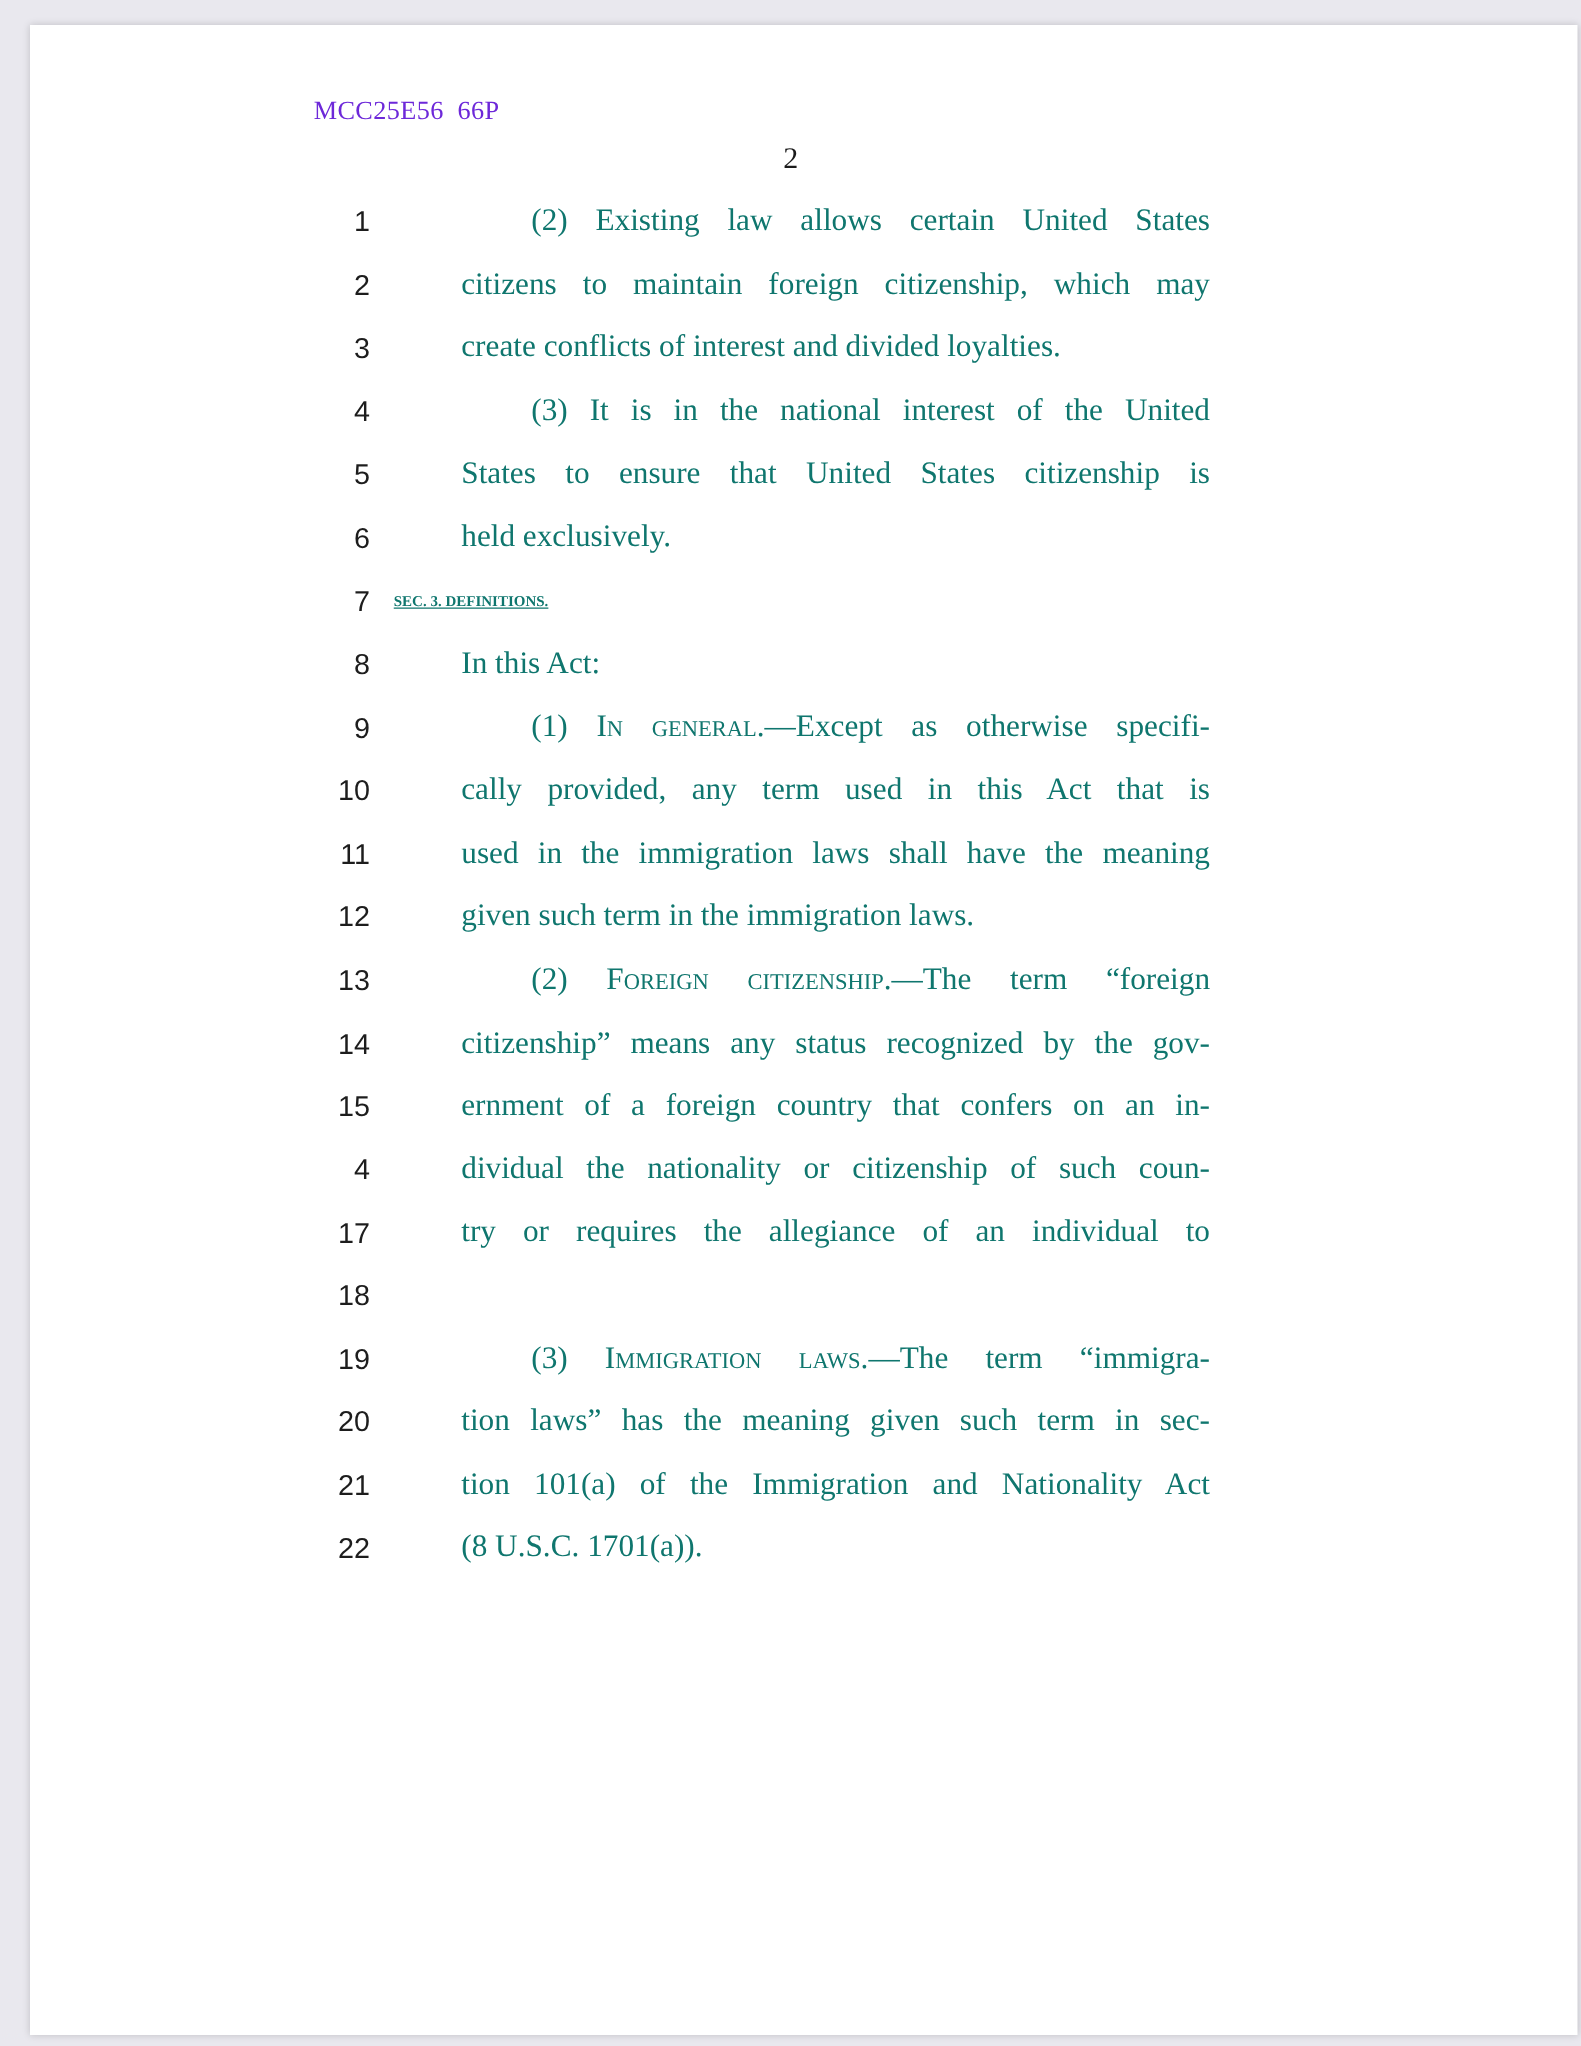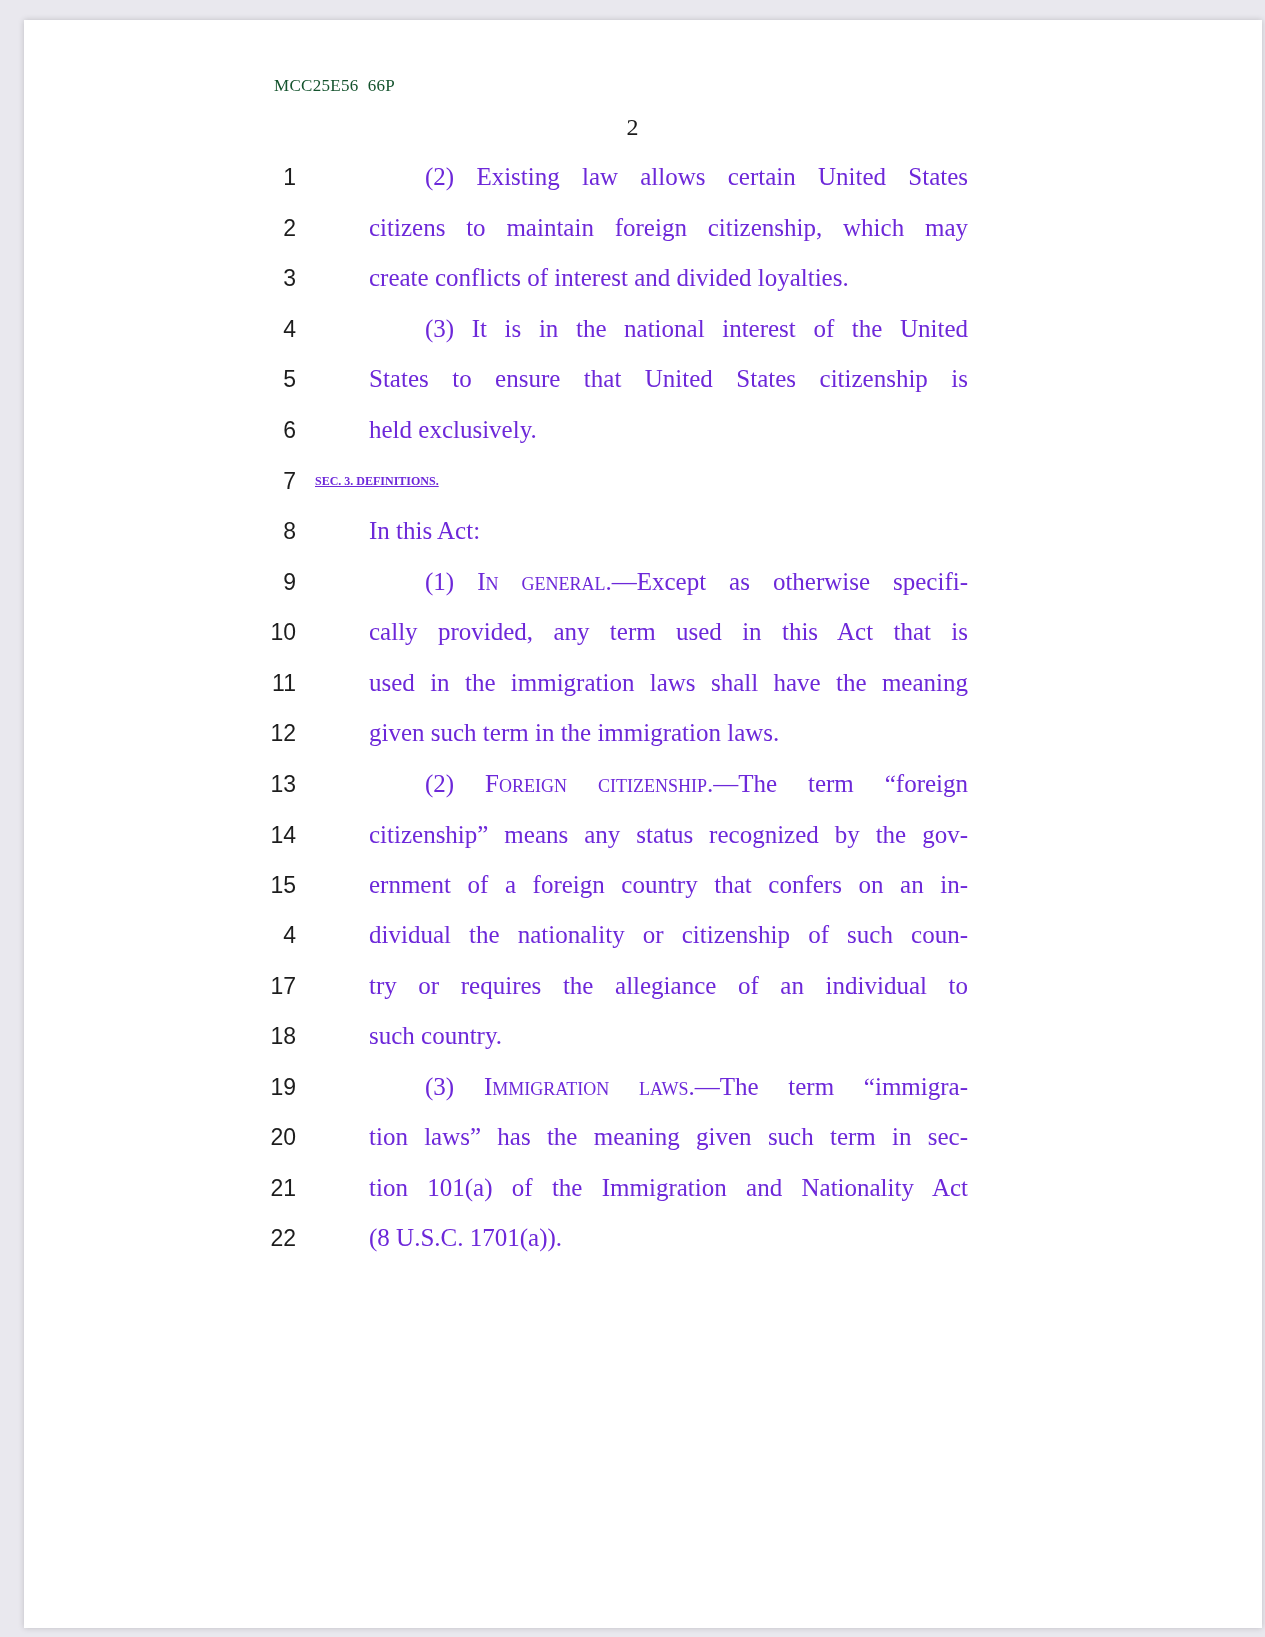--- a/index.html
+++ b/index.html
@@ -18,26 +18,26 @@
       position: absolute;
       left: 24px;
       top: 20px;
       width: 1238px;
       height: 1608px;
       background: #ffffff;
       box-shadow: 0 0 6px rgba(0,0,0,0.18);
     }
     .doc-id {
       position: absolute;
-      left: 274px;
+      left: 251px;
       top: 76px;
       font-family: "Liberation Serif", serif;
-      font-size: 17px;
+      font-size: 21px;
       letter-spacing: 0.3px;
-      color: #14532d;
+      color: #6d28d9;
       white-space: pre;
     }
     .faint-mark {
       position: absolute;
       left: 960px;
       top: 72px;
       font-family: "Liberation Serif", serif;
       font-size: 22px;
       color: #f6f6f6;
     }
@@ -67,21 +67,21 @@
       line-height: 30px;
     }
     .line-text {
       position: absolute;
       left: 369px;
       width: 599px;
       top: 0;
       font-family: "Liberation Serif", serif;
       font-size: 25px;
       line-height: 30px;
-      color: #6d28d9;
+      color: #0f766e;
       white-space: nowrap;
       text-align: justify;
       text-align-last: justify;
     }
     .line-text.last {
       text-align-last: left;
     }
     .line-text.indent {
       left: 425px;
       width: 543px;
@@ -188,21 +188,20 @@
   <span class="line-text">dividual the nationality or citizenship of such coun-</span>
 </div>
 
 <div class="line" style="top:971px">
   <span class="line-number">17</span>
   <span class="line-text">try or requires the allegiance of an individual to</span>
 </div>
 
 <div class="line" style="top:1021px">
   <span class="line-number">18</span>
-  <span class="line-text last">such country.</span>
 </div>
 
 <div class="line" style="top:1072px">
   <span class="line-number">19</span>
   <span class="line-text indent"><span>(3) </span><span class="sc">Immigration laws</span><span>.—The term “immigra-</span></span>
 </div>
 
 <div class="line" style="top:1122px">
   <span class="line-number">20</span>
   <span class="line-text">tion laws” has the meaning given such term in sec-</span>

